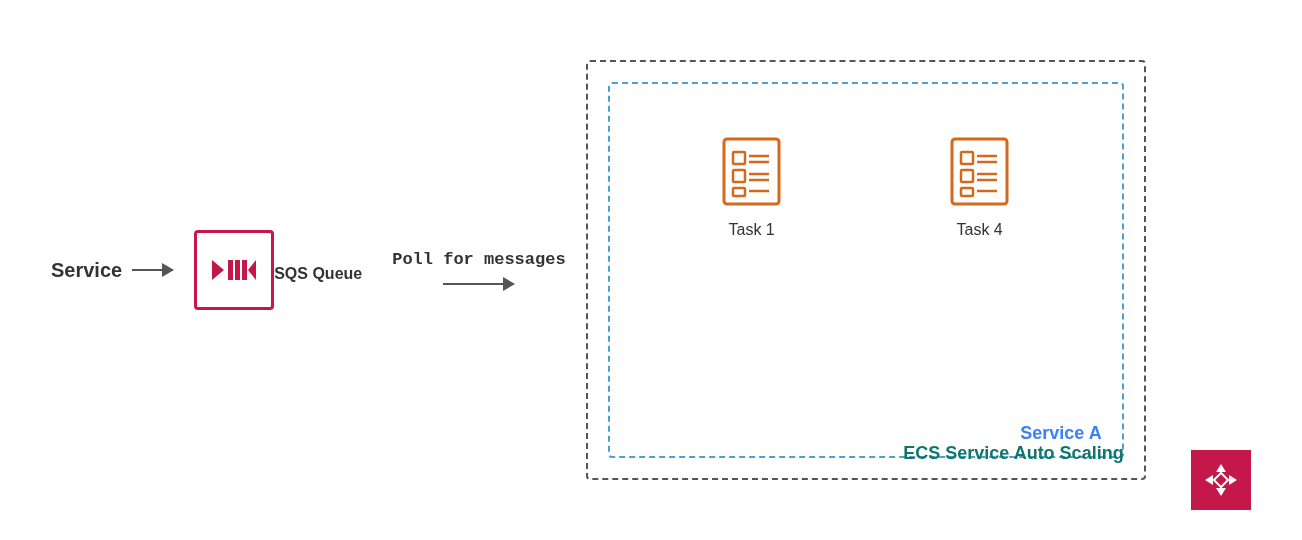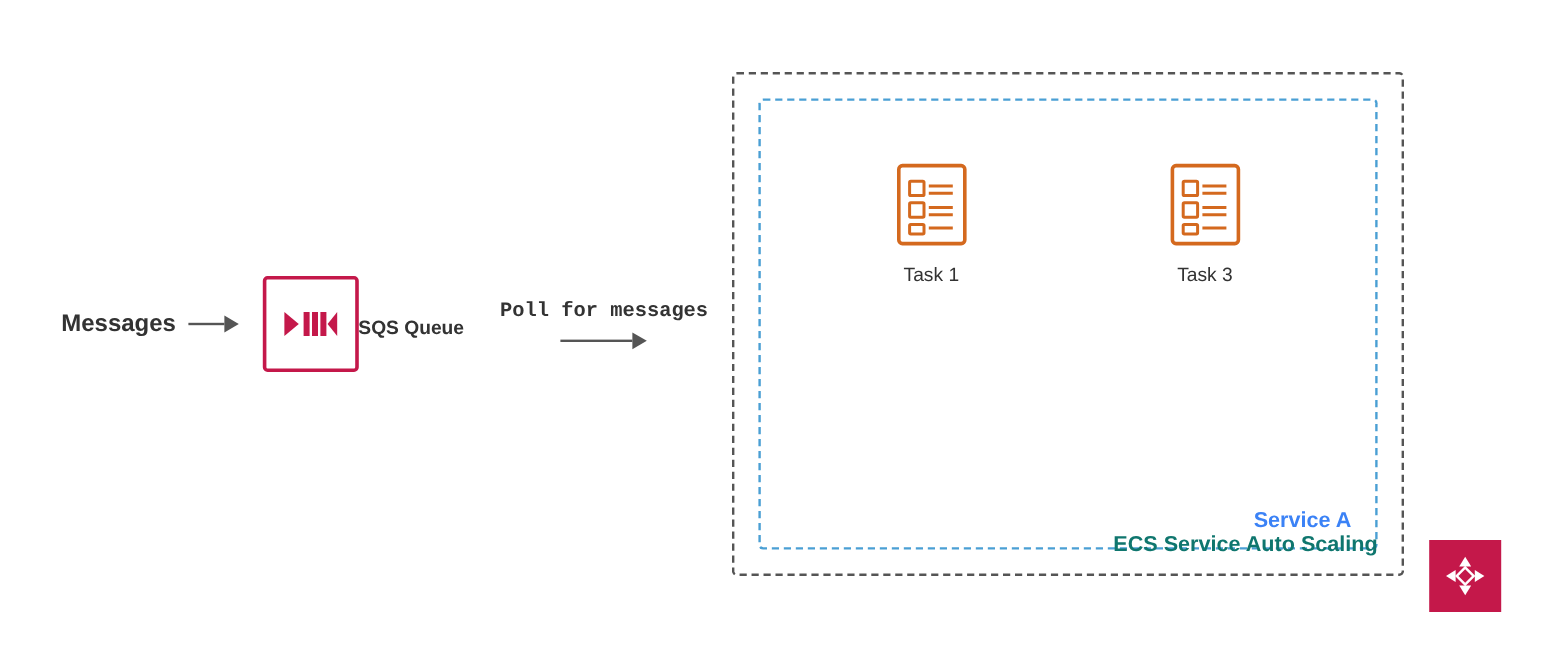--- a/index.html
+++ b/index.html
@@ -184,21 +184,21 @@
       display: flex;
       align-items: center;
     }
   </style>
 </head>
 <body>
 
 <div class="diagram">
 
   <div class="messages-section">
-    <span class="messages-label">Messages</span>
+    <span class="messages-label">Service</span>
     <div class="arrow-line">
       <div class="h-line" style="width:30px;"></div>
       <div class="arrow-head-right"></div>
     </div>
   </div>
 
   <div class="sqs-container">
     <div class="sqs-icon">
       <svg width="60" height="60" viewBox="0 0 60 60">
 
@@ -250,21 +250,21 @@
             <rect x="14" y="18" width="12" height="12" rx="1" fill="none" stroke="#d4691e" stroke-width="2.5"></rect>
             <line x1="30" y1="22" x2="50" y2="22" stroke="#d4691e" stroke-width="2.5"></line>
             <line x1="30" y1="28" x2="50" y2="28" stroke="#d4691e" stroke-width="2.5"></line>
             <rect x="14" y="36" width="12" height="12" rx="1" fill="none" stroke="#d4691e" stroke-width="2.5"></rect>
             <line x1="30" y1="40" x2="50" y2="40" stroke="#d4691e" stroke-width="2.5"></line>
             <line x1="30" y1="46" x2="50" y2="46" stroke="#d4691e" stroke-width="2.5"></line>
             <rect x="14" y="54" width="12" height="8" rx="1" fill="none" stroke="#d4691e" stroke-width="2.5"></rect>
             <line x1="30" y1="57" x2="50" y2="57" stroke="#d4691e" stroke-width="2.5"></line>
           </svg>
         </div>
-        <span class="task-label">Task 3</span>
+        <span class="task-label">Task 4</span>
       </div>
 
 
       <div style="grid-column:2; grid-row:2;"></div>
 
       <span class="service-a-label">Service A</span>
     </div>
 
     <span class="ecs-outer-label">ECS Service Auto Scaling</span>
   </div>

